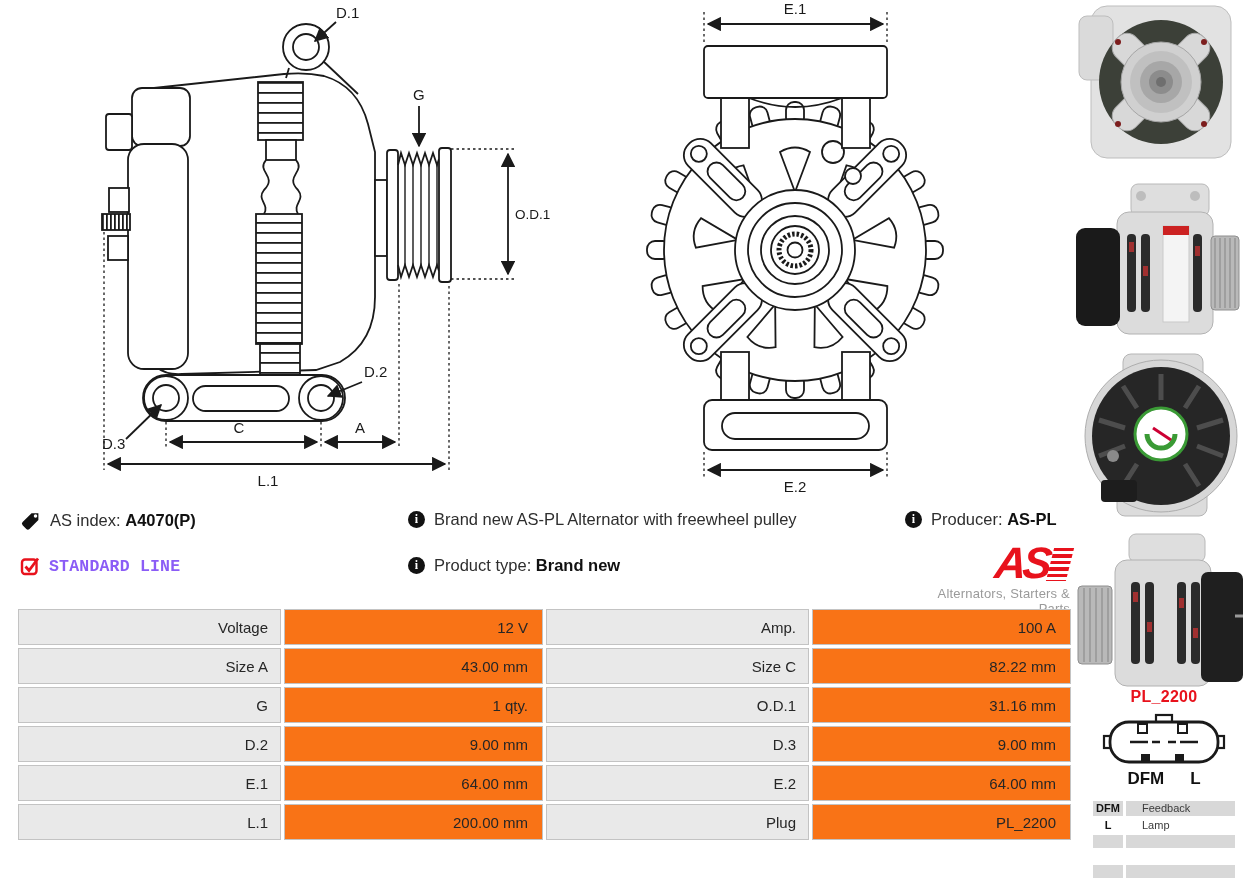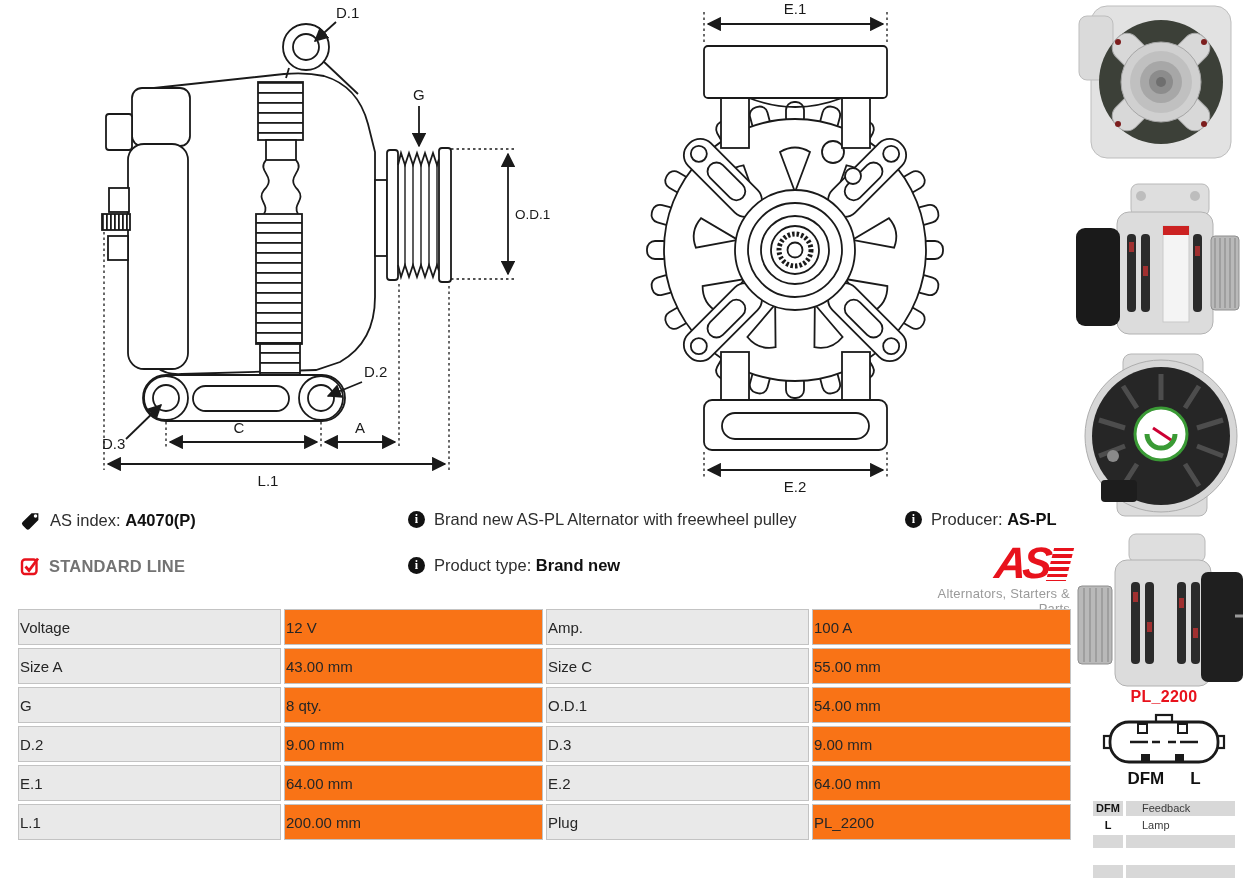--- a/index.html
+++ b/index.html
@@ -17,37 +17,37 @@
   .photo{width:174px;height:170px;margin-bottom:2px;}
 
   
   .info-item{position:absolute;font-size:16.5px;color:#2e2e2e;white-space:nowrap;
              display:flex;align-items:center;gap:9px;}
   .info-item b{color:#111;}
   .i-icon{display:inline-flex;align-items:center;justify-content:center;
           width:17px;height:17px;border-radius:50%;background:#121212;color:#fff;
           font-weight:bold;font-size:12px;font-family:"Liberation Serif",serif;flex:0 0 auto;}
   .i-icon::before{content:"i";}
-  .red-line{color:#737373;font-weight:bold;letter-spacing:.2px;}
+  .red-line{color:#8b5cf6;font-weight:bold;letter-spacing:.2px;font-family:Liberation Mono, monospace;}
 
   
   .as-logo{position:absolute;left:930px;top:545px;width:140px;text-align:right;}
   .as-logo .mark{display:inline-flex;align-items:flex-end;}
   .as-logo .as-txt{font-size:44px;line-height:36px;font-weight:bold;font-style:italic;
                    color:#e8121c;letter-spacing:-4px;transform:skewX(-6deg);}
   .as-logo .stripes{display:inline-block;width:20px;height:33px;margin-left:2px;
                     background:repeating-linear-gradient(180deg,#e8121c 0 3.5px,#fff 3.5px 6.5px);
                     transform:skewX(-14deg);}
   .as-logo .tagline{font-size:13px;color:#9a9a9a;margin-top:4px;letter-spacing:.2px;}
 
   
   table.specs{position:absolute;left:15px;top:606px;width:1050px;
               border-collapse:separate;border-spacing:3px;table-layout:fixed;}
   table.specs td{height:32px;font-size:15px;color:#262626;border:1px solid #c3c3c3;
-                 vertical-align:middle;}
+                 text-align:right;vertical-align:middle;}
   td.lbl{background:#e9e9e9;padding-right:12px;}
   td.val{background:#f97316;padding-right:14px;}
 
   
   .plug-panel{position:absolute;left:1085px;top:688px;width:158px;}
   .plug-name{text-align:center;color:#e8121c;font-weight:bold;font-size:16px;letter-spacing:.3px;}
   .plug-svg{display:block;margin:6px auto 0;}
   .pin-row{display:flex;justify-content:center;gap:26px;font-weight:bold;font-size:17px;color:#111;
            margin-top:1px;}
   .legend{width:142px;margin:12px auto 0;}
@@ -372,27 +372,27 @@
       <tr>
         <td class="lbl">Voltage</td>
         <td class="val">12 V</td>
         <td class="lbl">Amp.</td>
         <td class="val">100 A</td>
       </tr>
       <tr>
         <td class="lbl">Size A</td>
         <td class="val">43.00 mm</td>
         <td class="lbl">Size C</td>
-        <td class="val">55.00 mm</td>
+        <td class="val">82.22 mm</td>
       </tr>
       <tr>
         <td class="lbl">G</td>
-        <td class="val">8 qty.</td>
+        <td class="val">1 qty.</td>
         <td class="lbl">O.D.1</td>
-        <td class="val">54.00 mm</td>
+        <td class="val">31.16 mm</td>
       </tr>
       <tr>
         <td class="lbl">D.2</td>
         <td class="val">9.00 mm</td>
         <td class="lbl">D.3</td>
         <td class="val">9.00 mm</td>
       </tr>
       <tr>
         <td class="lbl">E.1</td>
         <td class="val">64.00 mm</td>

